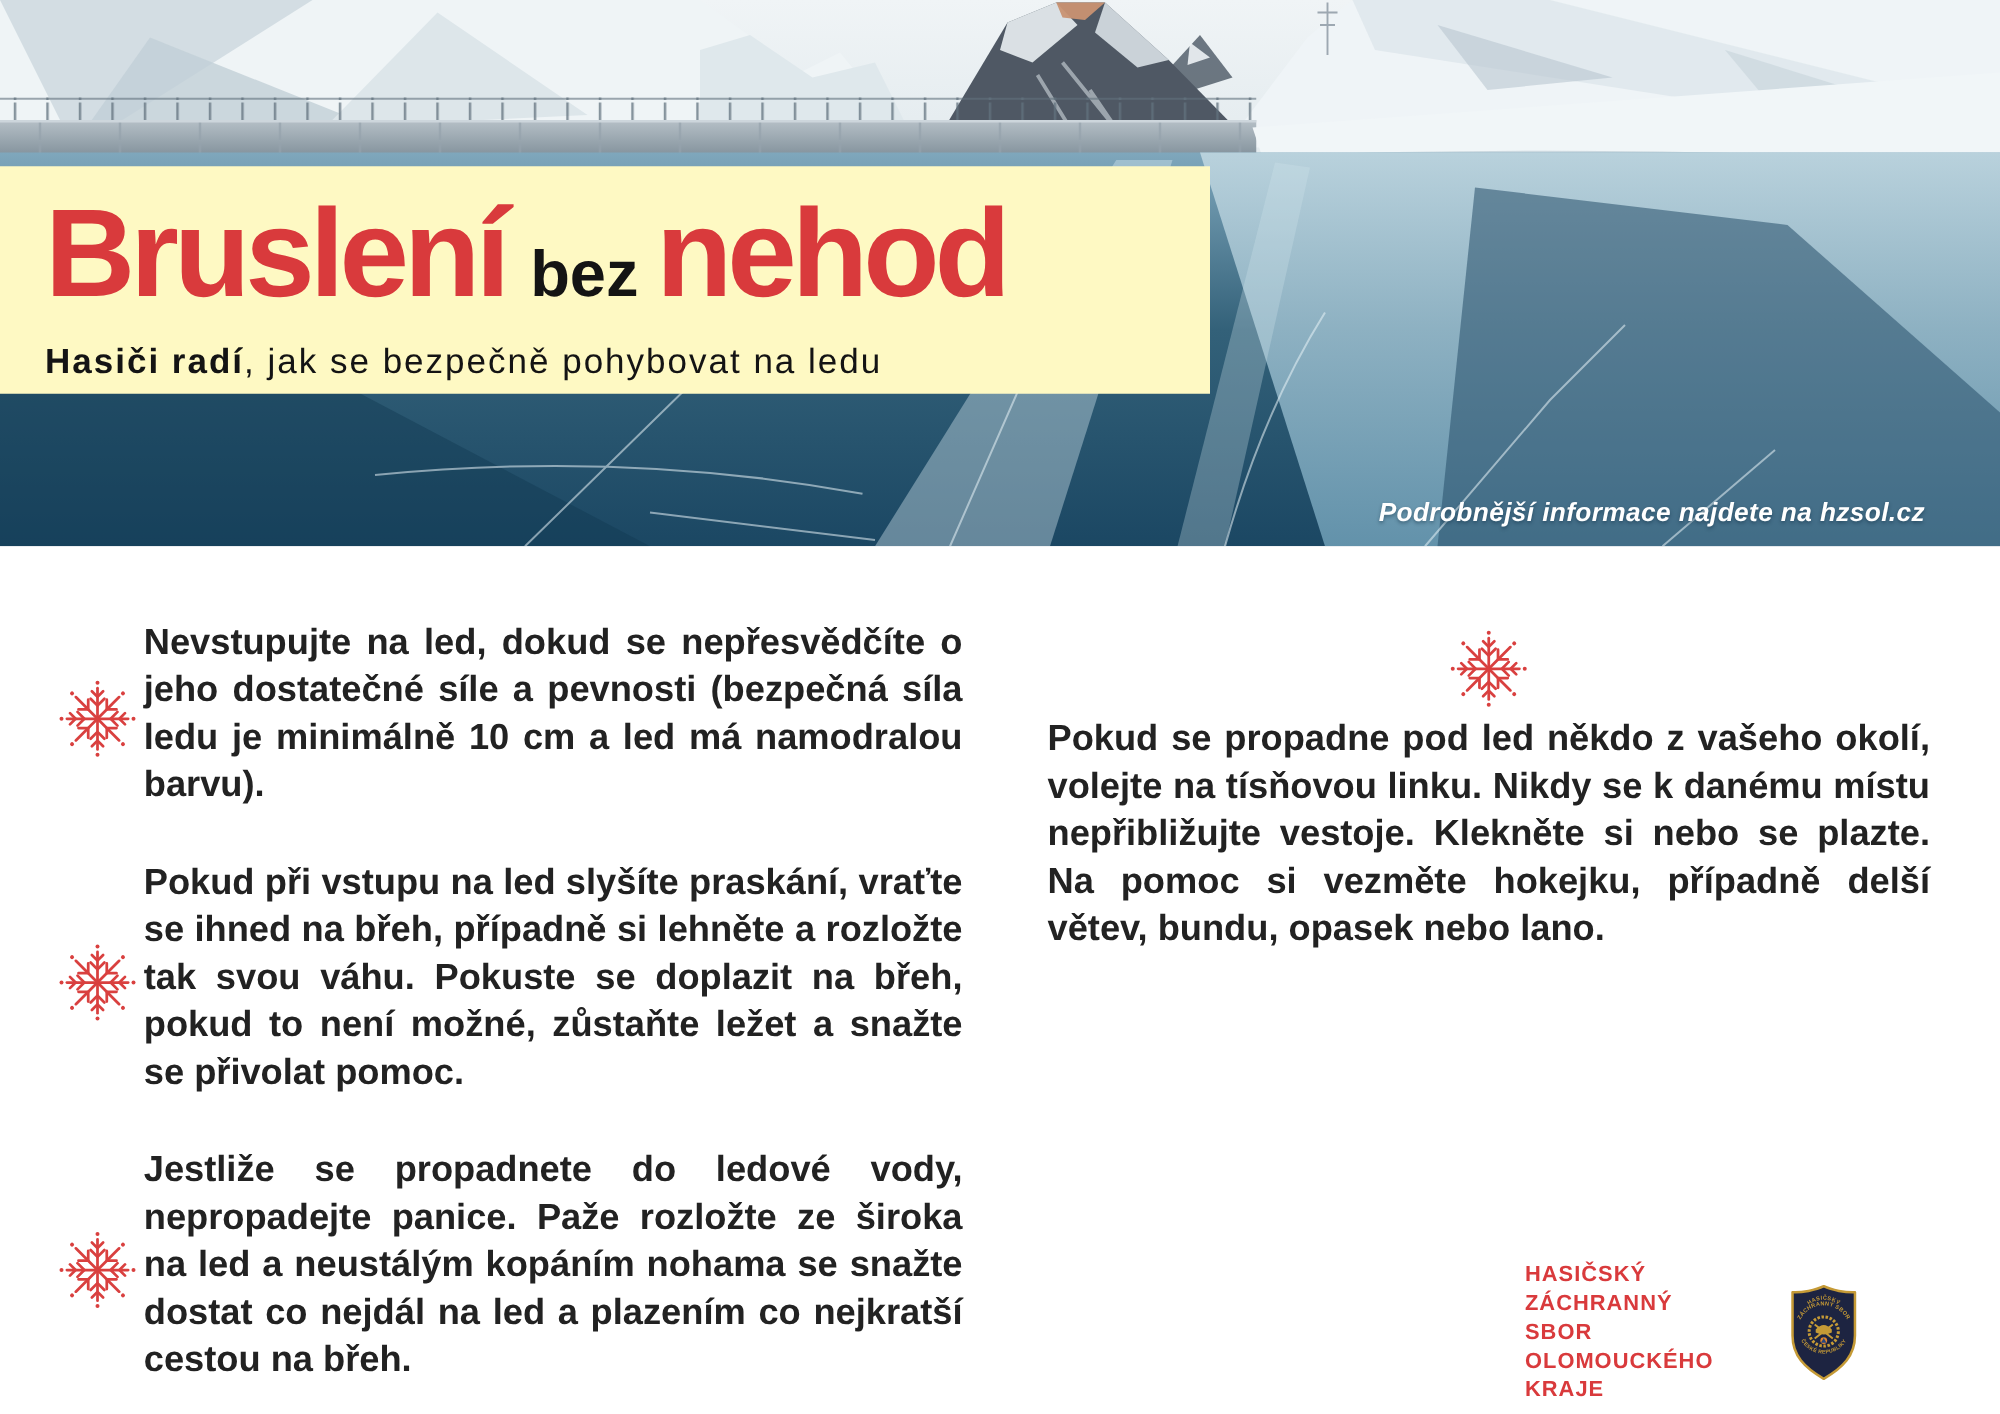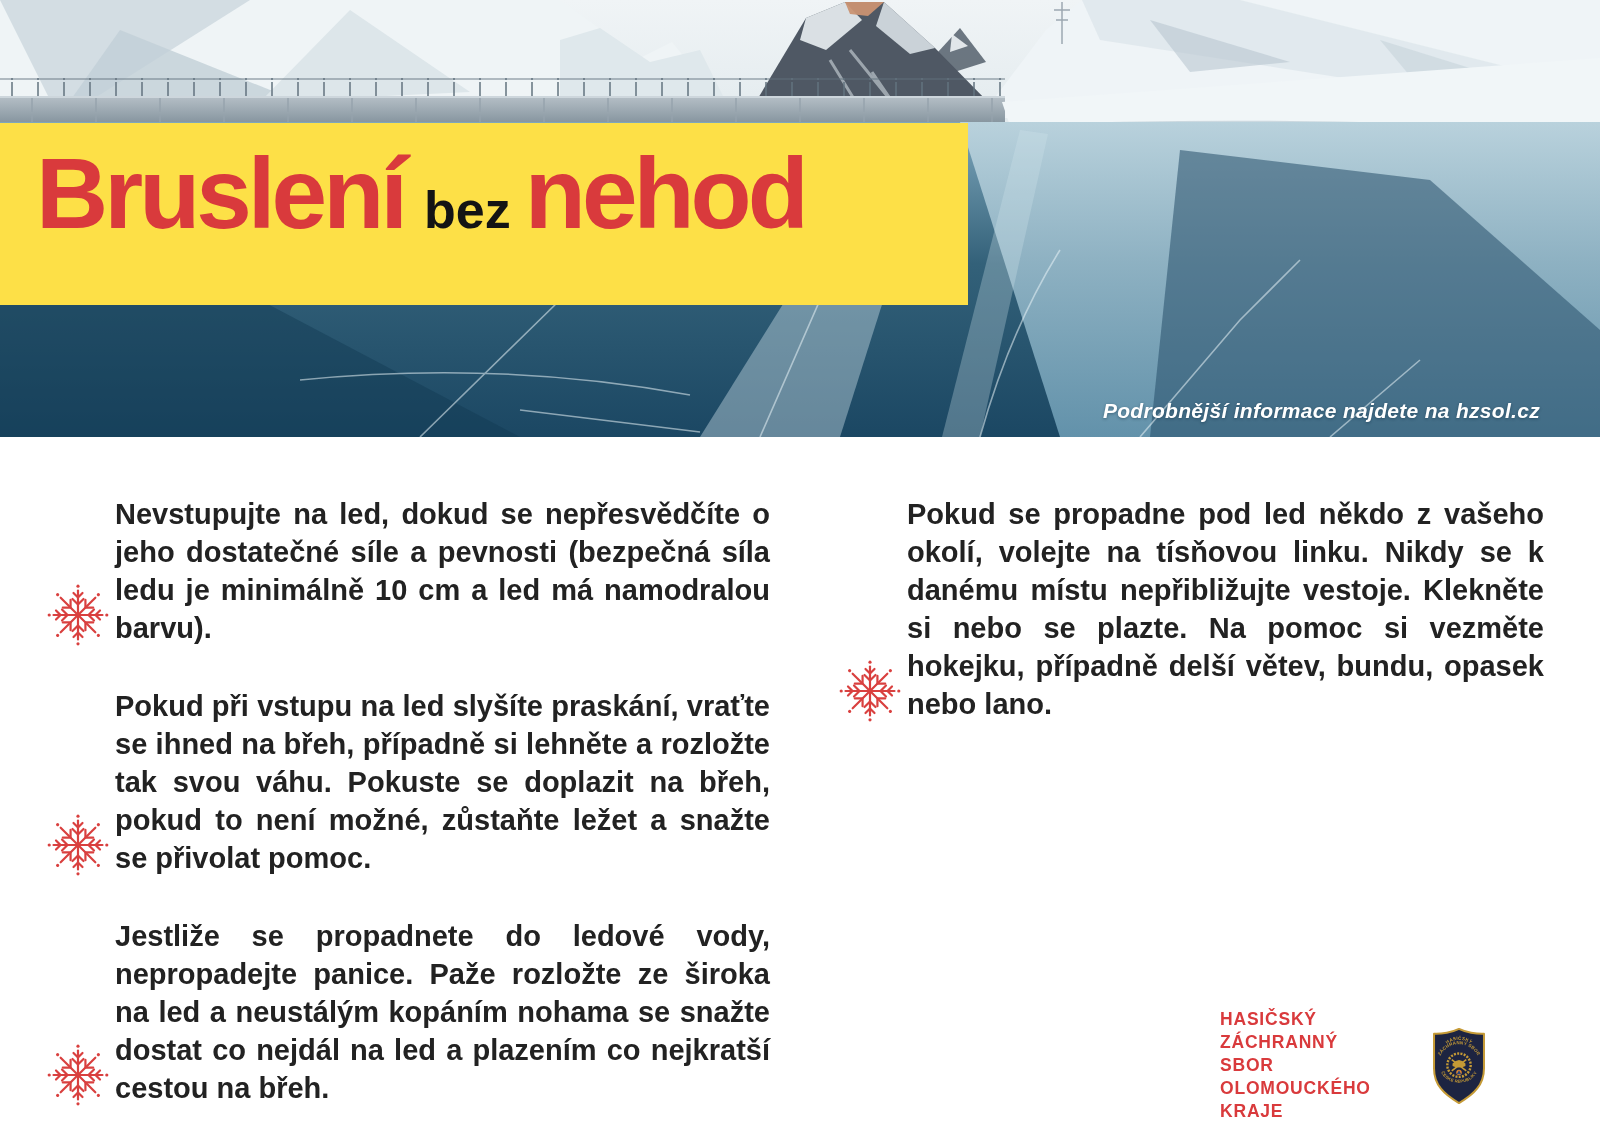--- a/index.html
+++ b/index.html
@@ -4,47 +4,47 @@
 <style>
   html,body{margin:0;padding:0;background:#ffffff;}
   .page{
     position:relative;width:1600px;height:1131px;background:#ffffff;overflow:hidden;
     font-family:"Liberation Sans","DejaVu Sans",sans-serif;color:#1d1d1b;
   }
   
   .hero{position:absolute;top:0;left:0;width:1600px;height:437px;}
   .hero svg{display:block;}
   .banner{
-    position:absolute;top:123px;left:0;width:968px;height:182px;background:#fde047;
+    position:absolute;top:133px;left:0;width:968px;height:182px;background:#fef9c3;
     box-sizing:border-box;padding:20px 0 0 36px;
   }
   .title{line-height:1;white-space:nowrap;}
   .title .w-main{font-size:100px;font-weight:800;letter-spacing:-4px;color:#d93a3c;}
   .title .w-mid{font-size:52px;font-weight:800;color:#141414;letter-spacing:0;margin:0 14px 0 20px;}
   .subtitle{margin-top:20px;font-size:28px;letter-spacing:1.6px;color:#141414;}
   .subtitle .sub-bold{font-weight:bold;}
   .info-note{
     position:absolute;right:60px;bottom:14px;color:#ffffff;font-weight:bold;
     font-size:21px;letter-spacing:.3px;text-shadow:0 1px 3px rgba(10,40,60,.45);font-style:italic;
   }
   
   .tips{position:absolute;top:437px;left:0;width:1600px;box-sizing:border-box;
         padding:58px 56px 0 46px;display:flex;}
   .col{box-sizing:border-box;}
   .col-left{width:724px;margin-right:68px;}
   .col-right{flex:1;}
-  .tip{display:flex;align-items:flex-end;}
+  .tip{display:flex;align-items:center;}
   .tip-icon{flex:0 0 69px;padding-top:8px;}
   .tip-icon svg{width:64px;height:64px;display:block;}
   .tip-text{
     flex:1;font-size:29px;line-height:38px;font-weight:600;color:#222222;
     text-align:justify;margin:0;
   }
   .mb-a{margin-bottom:40px;} .mb-b{margin-bottom:40px;}
-  .mb-c{margin-bottom:24px;} .mb-d{margin-bottom:28px;}
+  .mb-c{margin-bottom:24px;flex-direction:column;} .mb-d{margin-bottom:28px;}
   
   .footer-logos{
     position:absolute;top:1008px;right:112px;display:flex;align-items:center;
   }
   .hzs-logo svg{width:90px;height:100px;display:block;}
   .org-name{
     margin-left:20px;width:168px;color:#d93a3c;font-weight:bold;font-size:17.5px;
     letter-spacing:.8px;line-height:1.32;text-transform:uppercase;
   }
   .org-name span{display:block;}
@@ -180,20 +180,23 @@
         <path d="M980 437 Q1010 330 1060 250"></path>
         <path d="M1140 437 L1240 320 L1300 260"></path>
         <path d="M520 410 L700 432"></path>
         <path d="M1330 437 L1420 360"></path>
       </g>
     </svg>
 
     <div class="banner">
       <div class="title">
         <span class="w-main">Bruslení</span><span class="w-mid">bez</span><span class="w-main">nehod</span>
+      </div>
+      <div class="subtitle">
+        <span class="sub-bold">Hasiči radí</span><span>, jak se bezpečně pohybovat na ledu</span>
       </div>
     </div>
 
     <div class="info-note">Podrobnější informace najdete na hzsol.cz</div>
   </div>
 
   <div class="tips">
     <div class="col col-left">
       <div class="tip mb-a">
         <span class="tip-icon">

